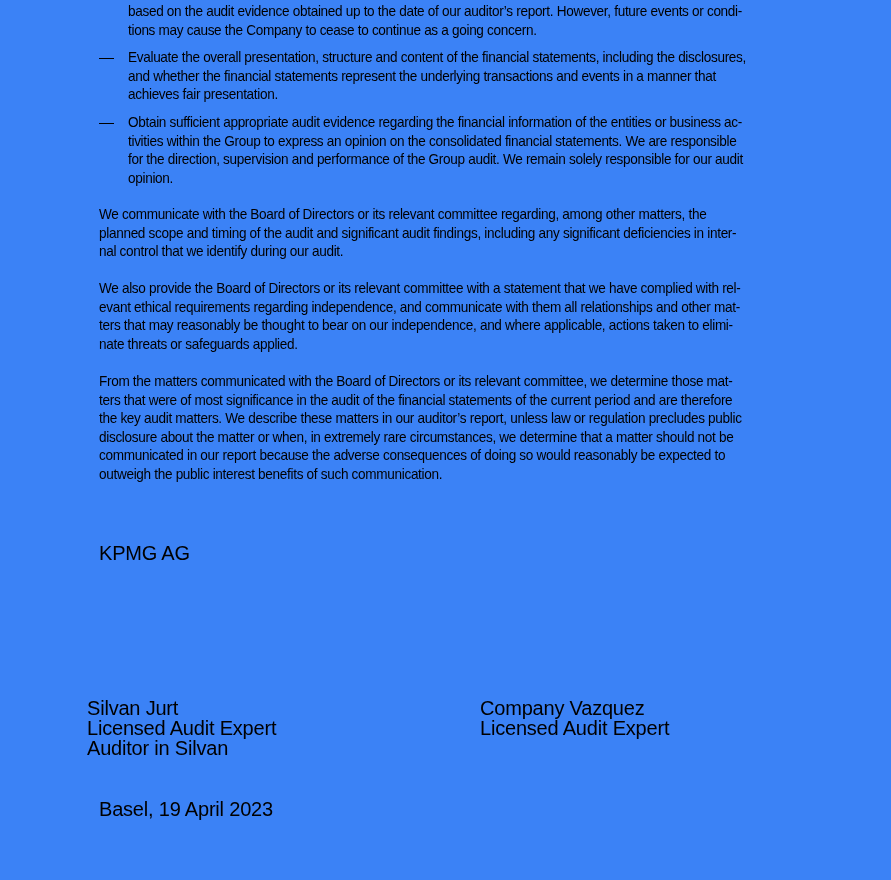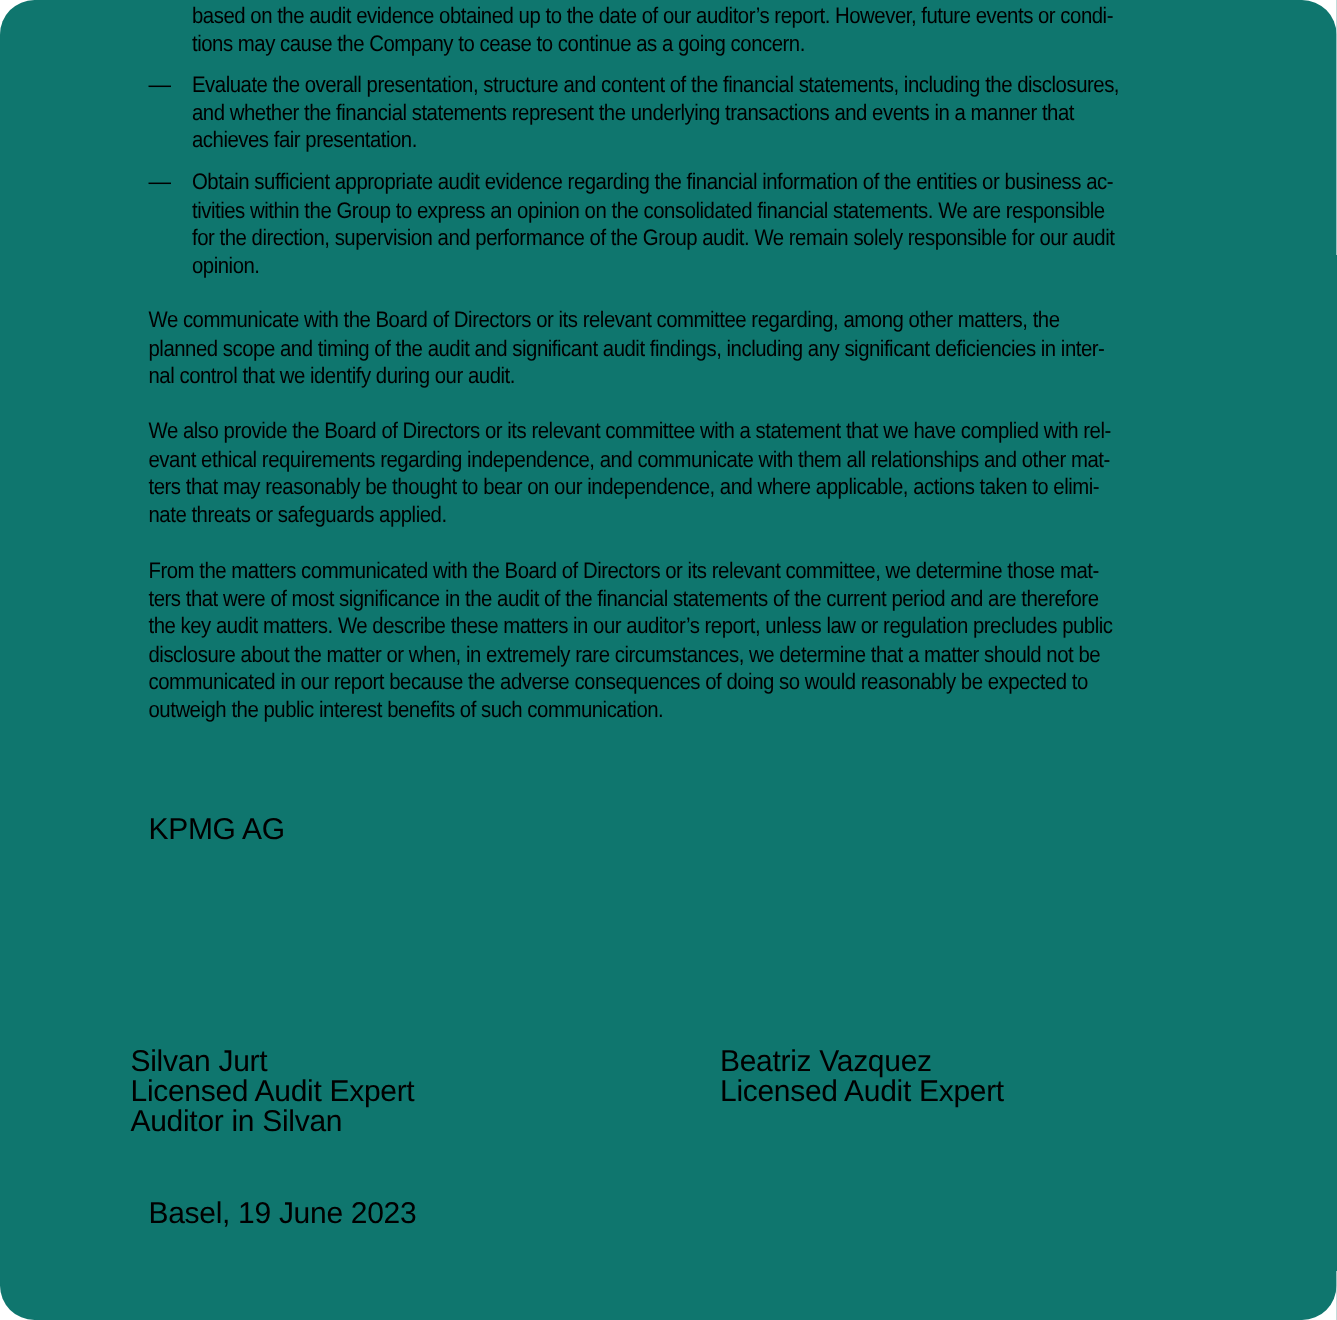--- a/index.html
+++ b/index.html
@@ -13,22 +13,21 @@
       position: relative;
       overflow: hidden;
       color: #000000;
     }
     .page {
       position: absolute;
       left: 0;
       top: 0;
       width: 891px;
       height: 880px;
-      background: #0f766e;
-      border-radius: 23px;
+      background: #3b82f6;
     }
     .body-text {
       font-family: "Liberation Sans", sans-serif;
       font-size: 15px;
       line-height: 18.6px;
       letter-spacing: -0.35px;
       transform-origin: 0 0;
     }
     .cont {
       position: absolute;
@@ -121,21 +120,21 @@
     <div>KPMG AG</div>
   </div>
 
   <div class="sig" style="left: 87px; top: 698px;">
     <div>Silvan Jurt</div>
     <div>Licensed Audit Expert</div>
     <div>Auditor in Silvan</div>
   </div>
 
   <div class="sig" style="left: 480px; top: 698px;">
-    <div>Beatriz Vazquez</div>
+    <div>Company Vazquez</div>
     <div>Licensed Audit Expert</div>
   </div>
 
   <div class="sig" style="left: 99px; top: 799px;">
-    <div>Basel, 19 June 2023</div>
+    <div>Basel, 19 April 2023</div>
   </div>
 
 </div>
 
 </body></html>

